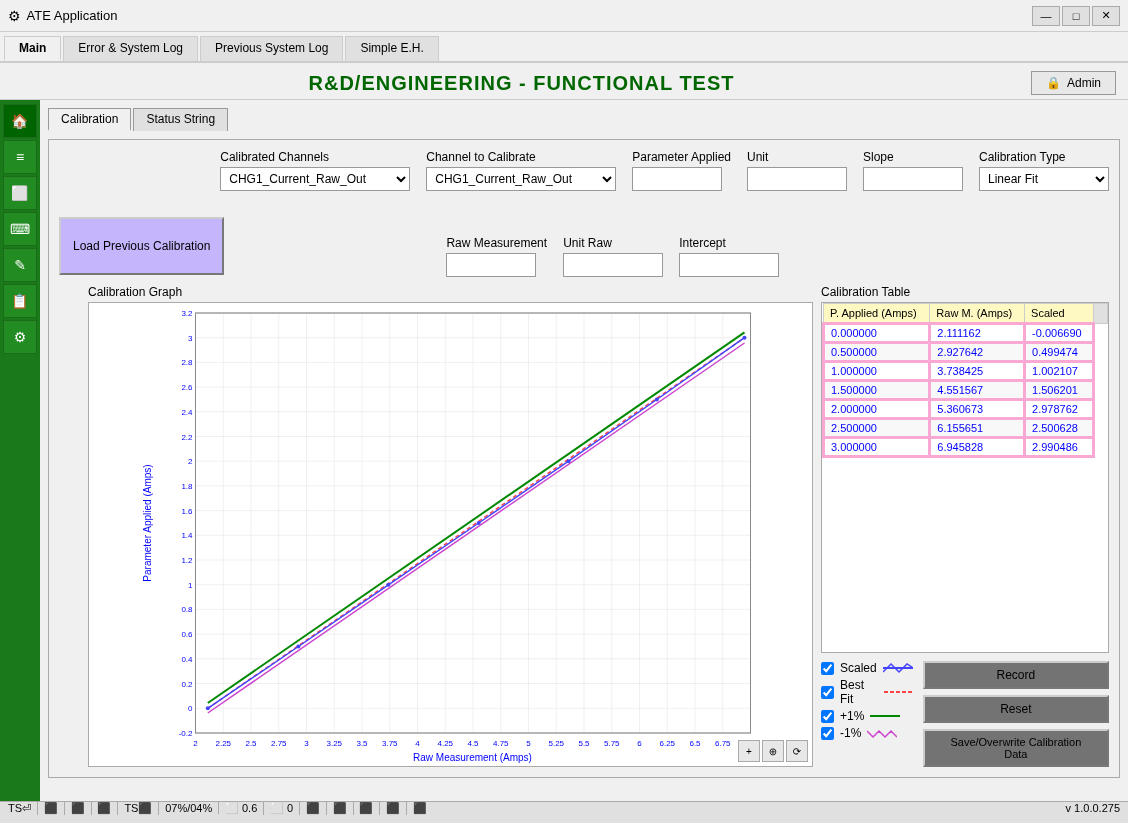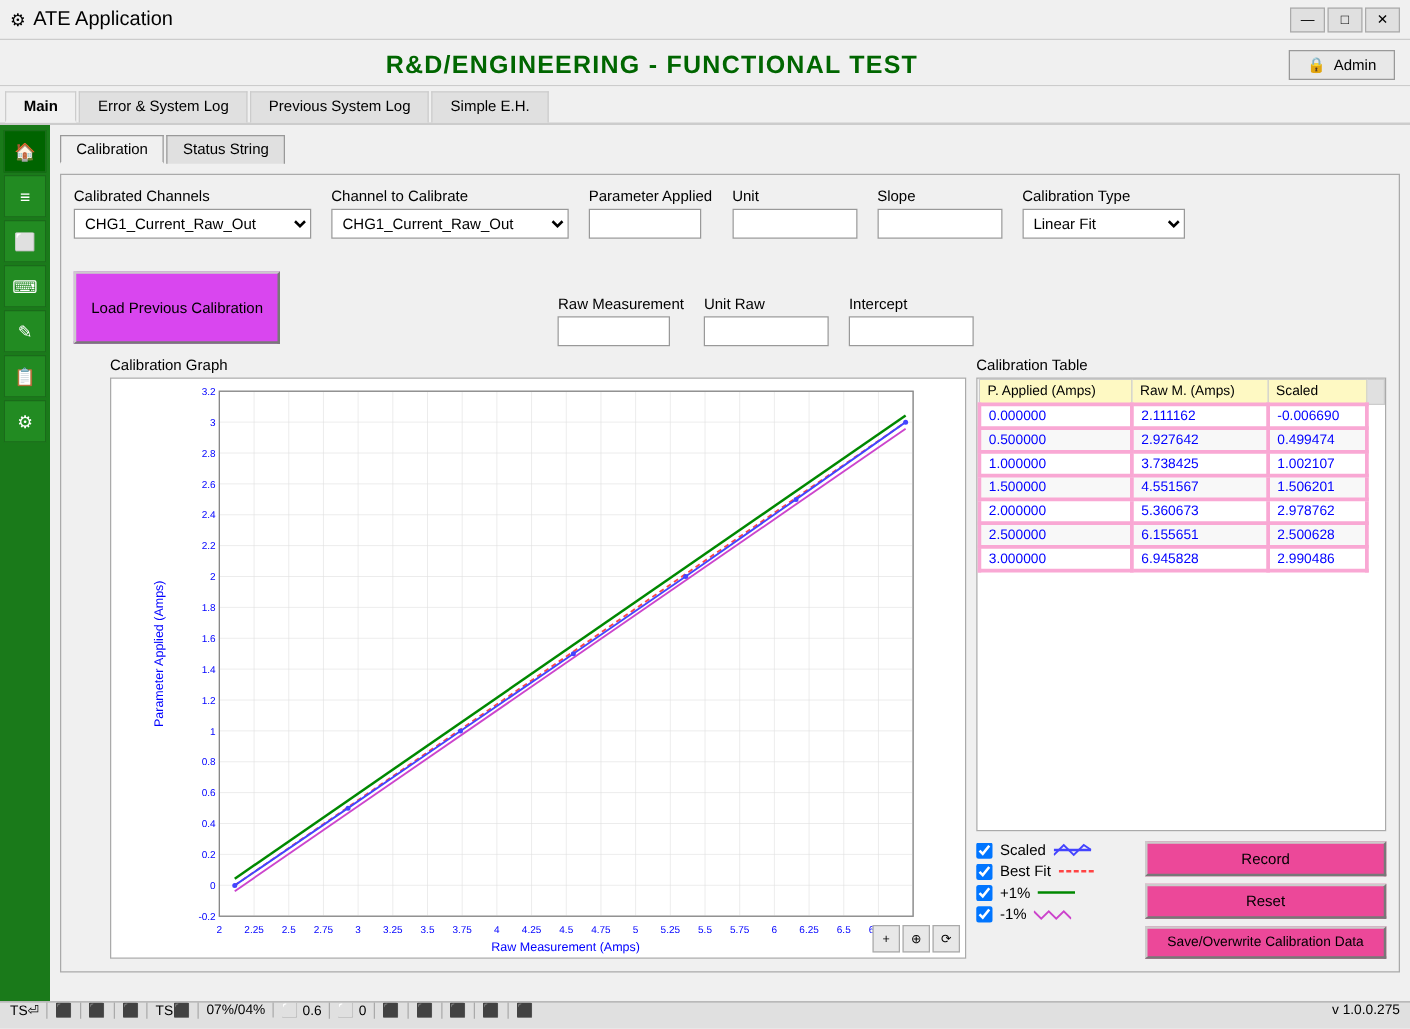--- a/index.html
+++ b/index.html
@@ -133,21 +133,21 @@
       background: white;
       padding: 0 4px;
     }
     .form-group select { width: 180px; }
     .form-group input { width: 120px; }
 
     
     .btn {
       padding: 20px 12px;
       border: 2px outset #ccc;
-      background: #d946ef;
+      background: #c4b5fd;
       cursor: pointer;
       font-size: 12px;
     }
 
     
     #graph-table-row {
       display: flex;
       gap: 8px;
       margin-top: 4px;
     }
@@ -160,21 +160,21 @@
       position: relative;
       min-height: 460px;
     }
     #graph-area svg {
       width: 100%;
       height: 100%;
     }
 
     
     #table-area {
-      width: 328px;
+      width: 288px;
       display: flex;
       flex-direction: column;
     }
     .section-label {
       font-size: 12px;
       font-weight: normal;
       margin-bottom: 3px;
     }
     #cal-table-container {
       border: 1px solid #aaa;
@@ -220,21 +220,21 @@
     }
     .legend-item input[type="checkbox"] { margin: 0; }
     #action-btns {
       display: flex;
       flex-direction: column;
       gap: 6px;
     }
     .action-btn {
       padding: 5px 16px;
       border: 2px outset #ccc;
-      background: #ec4899;
+      background: #737373;
       cursor: pointer;
       font-size: 12px;
       min-width: 130px;
       text-align: center;
     }
 
     
     #statusbar {
       height: 22px;
       background: #e0e0e0;
@@ -248,57 +248,58 @@
     #version {
       margin-left: auto;
       font-size: 11px;
     }
 
     
     #info-row {
       display: flex;
       gap: 16px;
       margin-bottom: 8px;
+      justify-content: flex-end;
     }
     
     #graph-wrapper {
       display: flex;
       flex-direction: column;
       margin-left: 29px;
     }
   </style>
 </head>
 <body>
 
 <div id="app">
   <div id="titlebar">
     <span style="font-size:14px;">⚙</span>
-    <span style="font-size:16px; margin-left:6px;">ATE Application</span>
+    <span style="font-size:13px; margin-left:6px;">ATE Application</span>
     <div style="margin-left:auto; display:flex; gap:2px;">
       <div class="ctrl-btn">—</div>
       <div class="ctrl-btn">□</div>
       <div class="ctrl-btn">✕</div>
     </div>
+  </div>
+
+  <div id="tabbar">
+    <div class="tab active">Main</div>
+    <div class="tab">Error &amp; System Log</div>
+    <div class="tab">Previous System Log</div>
+    <div class="tab">Simple E.H.</div>
   </div>
 
   <div id="app-header">
     <div style="flex:1; text-align:center;">
       <span style="color:#006600; font-size:20px; font-weight:bold; letter-spacing:1px;">R&amp;D/ENGINEERING - FUNCTIONAL TEST</span>
     </div>
     <button id="admin-btn">
       <span>🔒</span>
       <span>Admin</span>
     </button>
-  </div>
-
-  <div id="tabbar">
-    <div class="tab active">Main</div>
-    <div class="tab">Error &amp; System Log</div>
-    <div class="tab">Previous System Log</div>
-    <div class="tab">Simple E.H.</div>
   </div>
 
   <div id="content">
 
     <div id="sidebar">
       <div class="sidebar-btn active" title="Home">🏠</div>
       <div class="sidebar-btn" title="List">≡</div>
       <div class="sidebar-btn" title="Output">⬜</div>
       <div class="sidebar-btn" title="Keyboard">⌨</div>
       <div class="sidebar-btn" title="Edit">✎</div>

